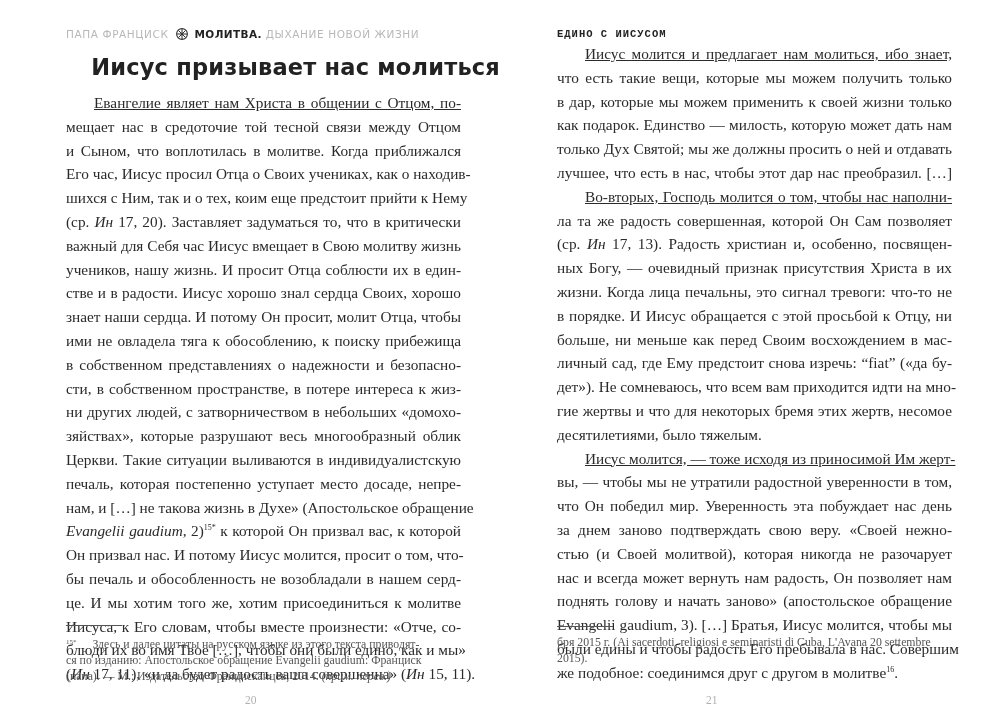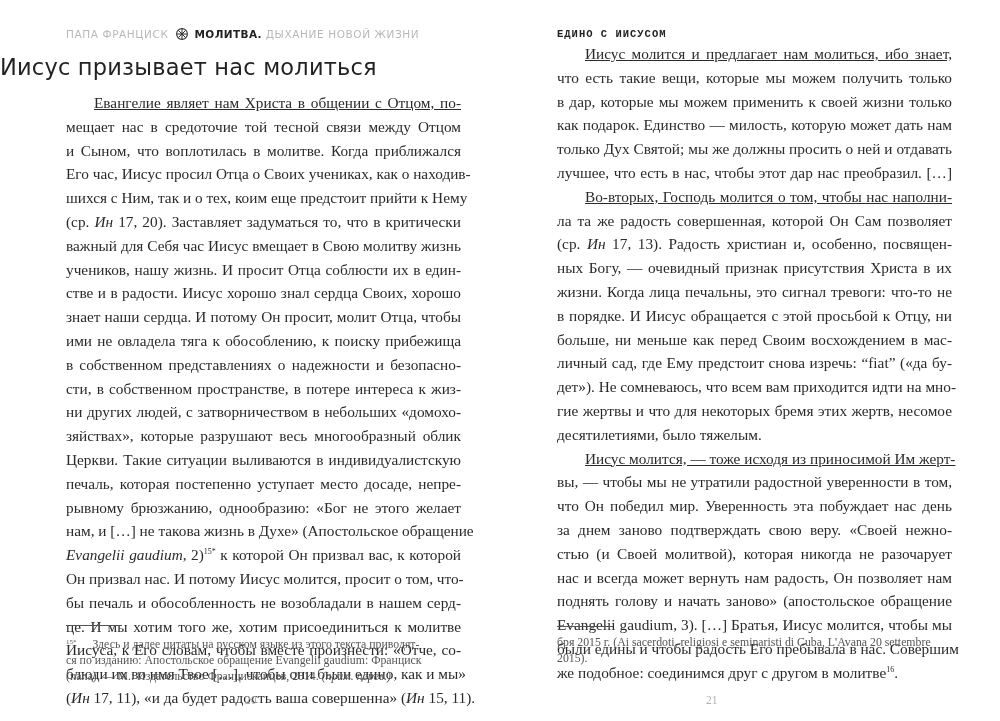--- a/index.html
+++ b/index.html
@@ -16,22 +16,22 @@
   .running-head-left .rh-bold { color: #222; font-weight: bold; letter-spacing: 0.4px; }
   .emblem { display: inline-block; width: 12px; height: 12px; vertical-align: -2px; margin: 0 3px; }
 
   .running-head-right {
     position: absolute; top: 28px; left: 57px;
     font-family: Liberation Mono, monospace; font-size: 10.5px; font-weight: bold;
     letter-spacing: 1px; color: #222;
   }
 
   .chapter-title {
-    position: absolute; top: 54px; left: 0; width: 500px; text-align: left;
-    font-family: "DejaVu Sans", sans-serif; font-size: 22.5px; color: #222; font-weight: normal;
+    position: absolute; top: 54px; left: 0; width: 500px; text-align: right;
+    font-family: "DejaVu Sans", sans-serif; font-size: 22.5px; color: #222; font-weight: bold;
     margin: 0; letter-spacing: 0.2px;
   }
 
   .body-text {
     position: absolute; width: 395px;
     font-family: "Liberation Serif", serif; font-size: 15.3px; line-height: 23.8px;
     color: #2a2a2a; text-align: justify;
   }
   .page-left .body-text { top: 91px; left: 66px; }
   .page-right .body-text { top: 42px; left: 57px; }
@@ -94,21 +94,20 @@
     <span class="line">учеников, нашу жизнь. И просит Отца соблюсти их в един-</span>
     <span class="line">стве и в радости. Иисус хорошо знал сердца Своих, хорошо</span>
     <span class="line">знает наши сердца. И потому Он просит, молит Отца, чтобы</span>
     <span class="line">ими не овладела тяга к обособлению, к поиску прибежища</span>
     <span class="line">в собственном представлениях о надежности и безопасно-</span>
     <span class="line">сти, в собственном пространстве, в потере интереса к жиз-</span>
     <span class="line">ни других людей, с затворничеством в небольших «домохо-</span>
     <span class="line">зяйствах», которые разрушают весь многообразный облик</span>
     <span class="line">Церкви. Такие ситуации выливаются в индивидуалистскую</span>
     <span class="line">печаль, которая постепенно уступает место досаде, непре-</span>
-    <span class="line">рывному брюзжанию, однообразию: «Бог не этого желает</span>
     <span class="line">нам, и […] не такова жизнь в Духе» (Апостольское обращение</span>
     <span class="line"><em>Evangelii gaudium</em><span>, 2)</span><sup>15*</sup><span> к которой Он призвал вас, к которой</span></span>
     <span class="line">Он призвал нас. И потому Иисус молится, просит о том, что-</span>
     <span class="line">бы печаль и обособленность не возобладали в нашем серд-</span>
     <span class="line">це. И мы хотим того же, хотим присоединиться к молитве</span>
     <span class="line">Иисуса, к Его словам, чтобы вместе произнести: «Отче, со-</span>
     <span class="line">блюди их во имя Твое […], чтобы они были едино, как и мы»</span>
     <span class="line"><span>(</span><em>Ин</em><span> 17, 11), «и да будет радость ваша совершенна» (</span><em>Ин</em><span> 15, 11).</span></span>
   </div>
 

